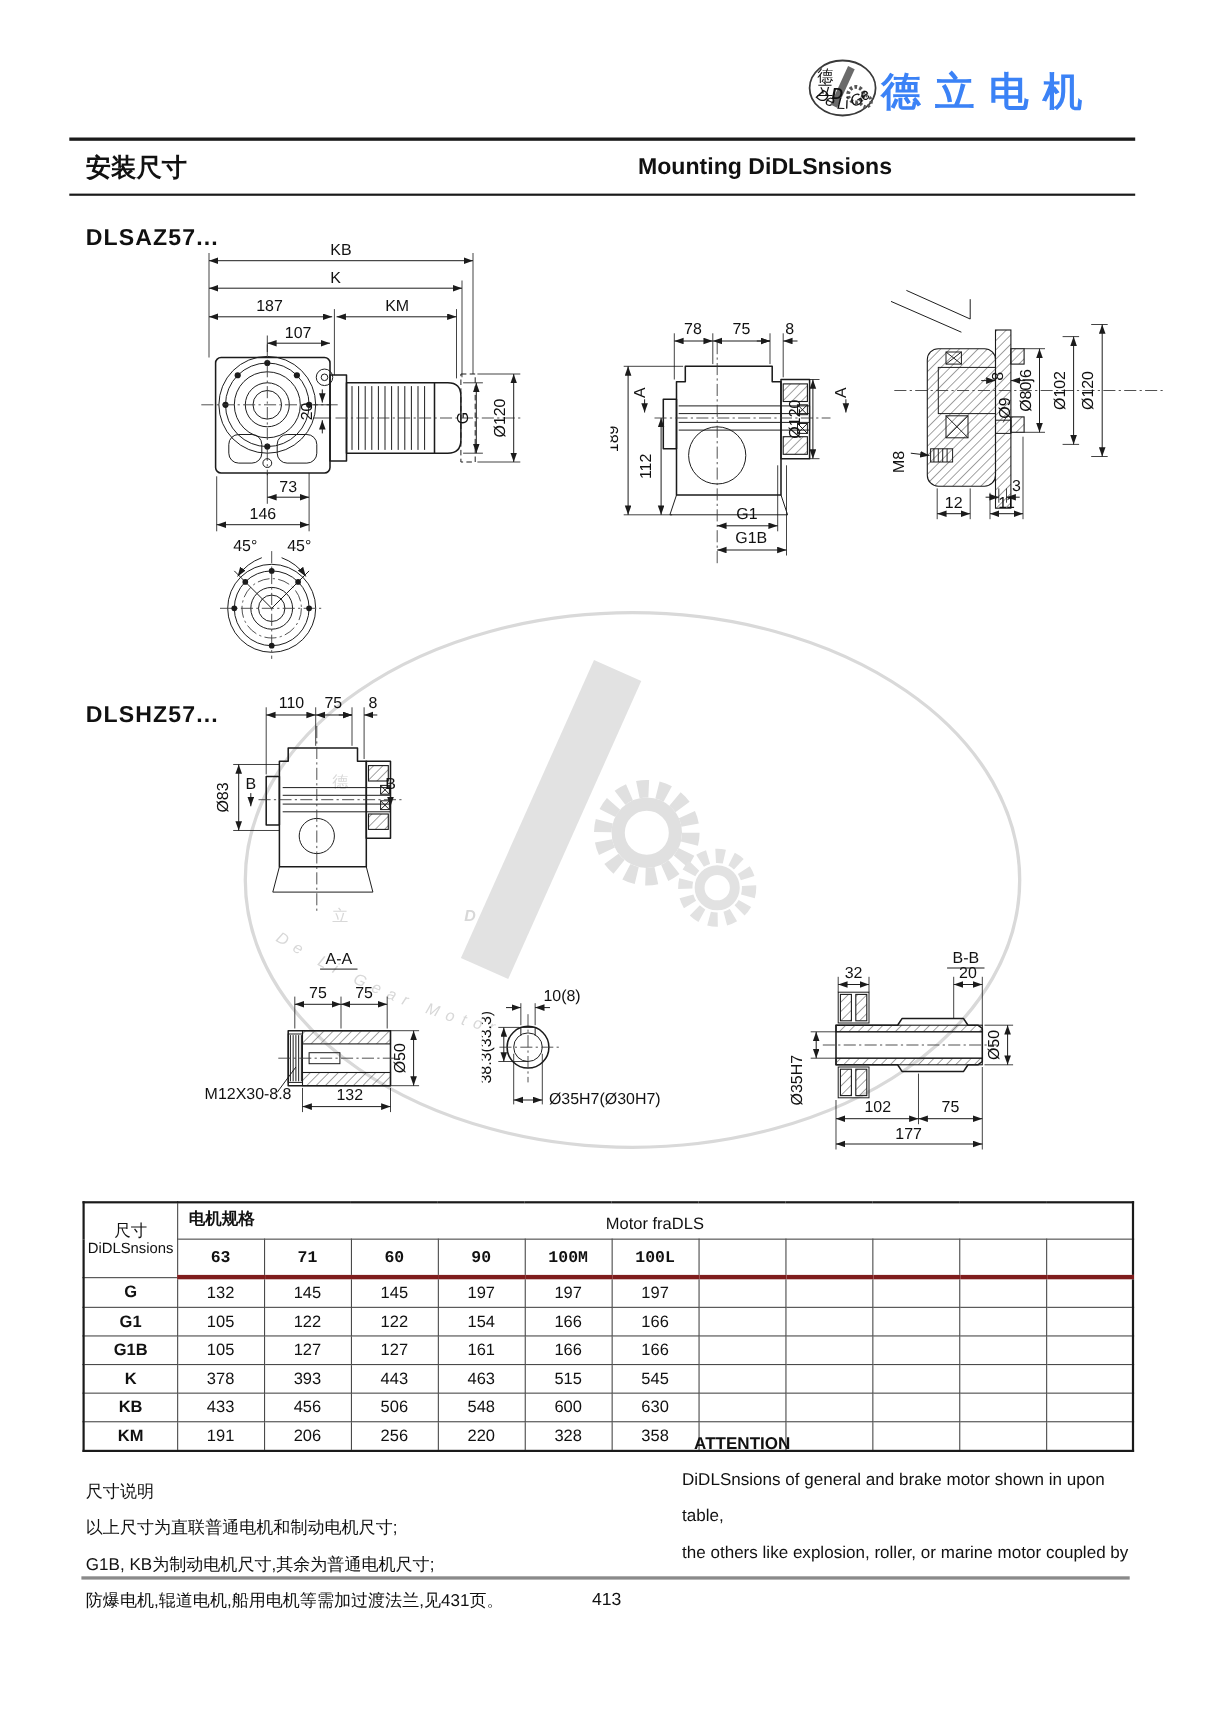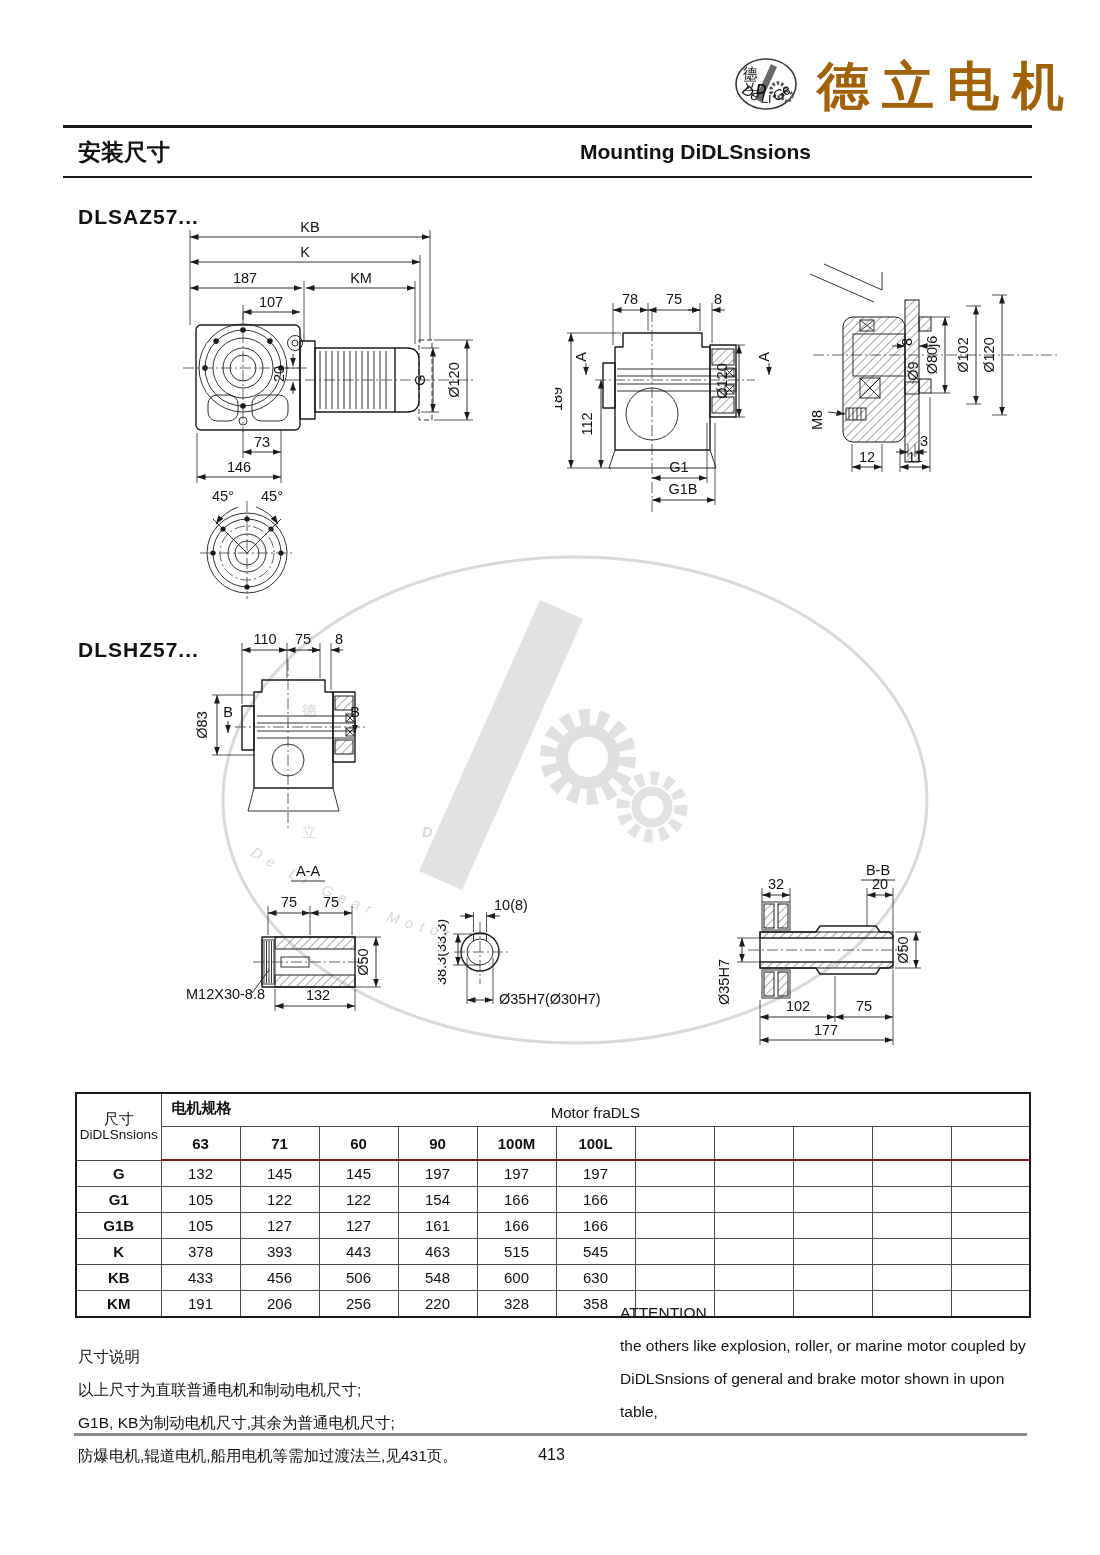--- a/index.html
+++ b/index.html
@@ -1,22 +1,22 @@
 <!DOCTYPE html>
 <html><head>
 <meta charset="utf-8">
 <style>
   html,body{margin:0;padding:0;background:#fff;}
   .page{position:relative;width:1100px;height:1555px;background:#fff;overflow:hidden;
         font-family:"Liberation Sans",sans-serif;color:#111;}
   .abs{position:absolute;}
   
   .brand{display:flex;align-items:center;}
-  .brand-text{font-family:"DejaVu Serif",serif;font-weight:bold;font-size:52px;
-              letter-spacing:13px;color:#a16207;margin-left:16px;white-space:nowrap;}
+  .brand-text{font-family:"DejaVu Serif",serif;font-weight:bold;font-size:36px;
+              letter-spacing:13px;color:#3b82f6;white-space:nowrap;}
   .rule{position:absolute;background:#1a1a1a;}
   .title-zh{font-size:23px;font-weight:bold;}
   .title-en{font-size:21px;font-weight:bold;}
   .model-label{font-size:21px;font-weight:bold;letter-spacing:1px;}
   
   svg text{font-family:"Liberation Sans",sans-serif;font-size:14.5px;fill:#111;}
   .ol{fill:none;stroke:#1b1b1b;stroke-width:1.4;stroke-linejoin:round;}
   .thin{fill:none;stroke:#1b1b1b;stroke-width:.9;}
   .cl{fill:none;stroke:#3a3a3a;stroke-width:.8;stroke-dasharray:11 3 2 3;}
   .dim{fill:none;stroke:#1b1b1b;stroke-width:.9;marker-start:url(#arr);marker-end:url(#arr);}
@@ -26,31 +26,31 @@
   .dash{stroke-dasharray:5 3;}
   .dot{fill:#1b1b1b;}
   
   .wm text{fill:#d8d8d8;}
   
   table.dims{border-collapse:collapse;table-layout:fixed;width:954px;font-size:15px;
              border:2px solid #1a1a1a;margin-top:17px;}
   table.dims th,table.dims td{border:1px solid #4a4a4a;text-align:center;padding:0;
              overflow:hidden;white-space:nowrap;}
   table.dims .hr1 th{height:32px;font-weight:normal;}
-  table.dims .hr2 th{height:32px;font-weight:bold;border-bottom:2px solid #7f1d1d;}
+  table.dims .hr2 th{height:32px;font-weight:bold;border-bottom:4px solid #7f1d1d;font-family:Liberation Mono, monospace;}
   table.dims tbody td{height:25px;}
   table.dims td.row-label{font-weight:bold;}
   .dimcell{line-height:1.1;font-size:15px;}
   .dimcell .sub{font-size:13.5px;}
   .spec-cell{position:relative;text-align:center;font-weight:normal;}
   .spec-zh{position:absolute;left:10px;top:5px;font-weight:bold;}
   .spec-en{display:inline-block;padding-top:5px;}
   
   .notes{font-size:15.5px;line-height:33px;}
-  .notes .bold{font-weight:normal;}
+  .notes .bold{font-weight:bold;margin-left:11px;}
   
   .footer-rule{position:absolute;background:#8a8a8a;}
   .page-num{position:absolute;text-align:center;font-size:16px;}
 </style>
 </head>
 <body>
 
 <div class="page">
 
   <svg width="0" height="0" style="position:absolute">
@@ -580,20 +580,20 @@
   </div>
 
   <div class="abs notes" style="left:78px;top:1296px;width:480px;margin-top:44px;">
     <div>尺寸说明</div>
     <div>以上尺寸为直联普通电机和制动电机尺寸;</div>
     <div>G1B, KB为制动电机尺寸,其余为普通电机尺寸;</div>
     <div>防爆电机,辊道电机,船用电机等需加过渡法兰,见431页。</div>
   </div>
   <div class="abs notes" style="left:620px;top:1296px;width:420px;">
     <div class="bold">ATTENTION</div>
+    <div>DiDLSnsions of general and brake motor shown in upon table,</div>
     <div>the others like explosion, roller, or marine motor coupled by</div>
-    <div>DiDLSnsions of general and brake motor shown in upon table,</div>
   </div>
 
   <div class="footer-rule" style="left:74px;top:1433px;width:953px;height:3px;"></div>
   <div class="page-num" style="left:75px;top:1446px;width:953px;">413</div>
 
 </div>
 
 </body></html>

